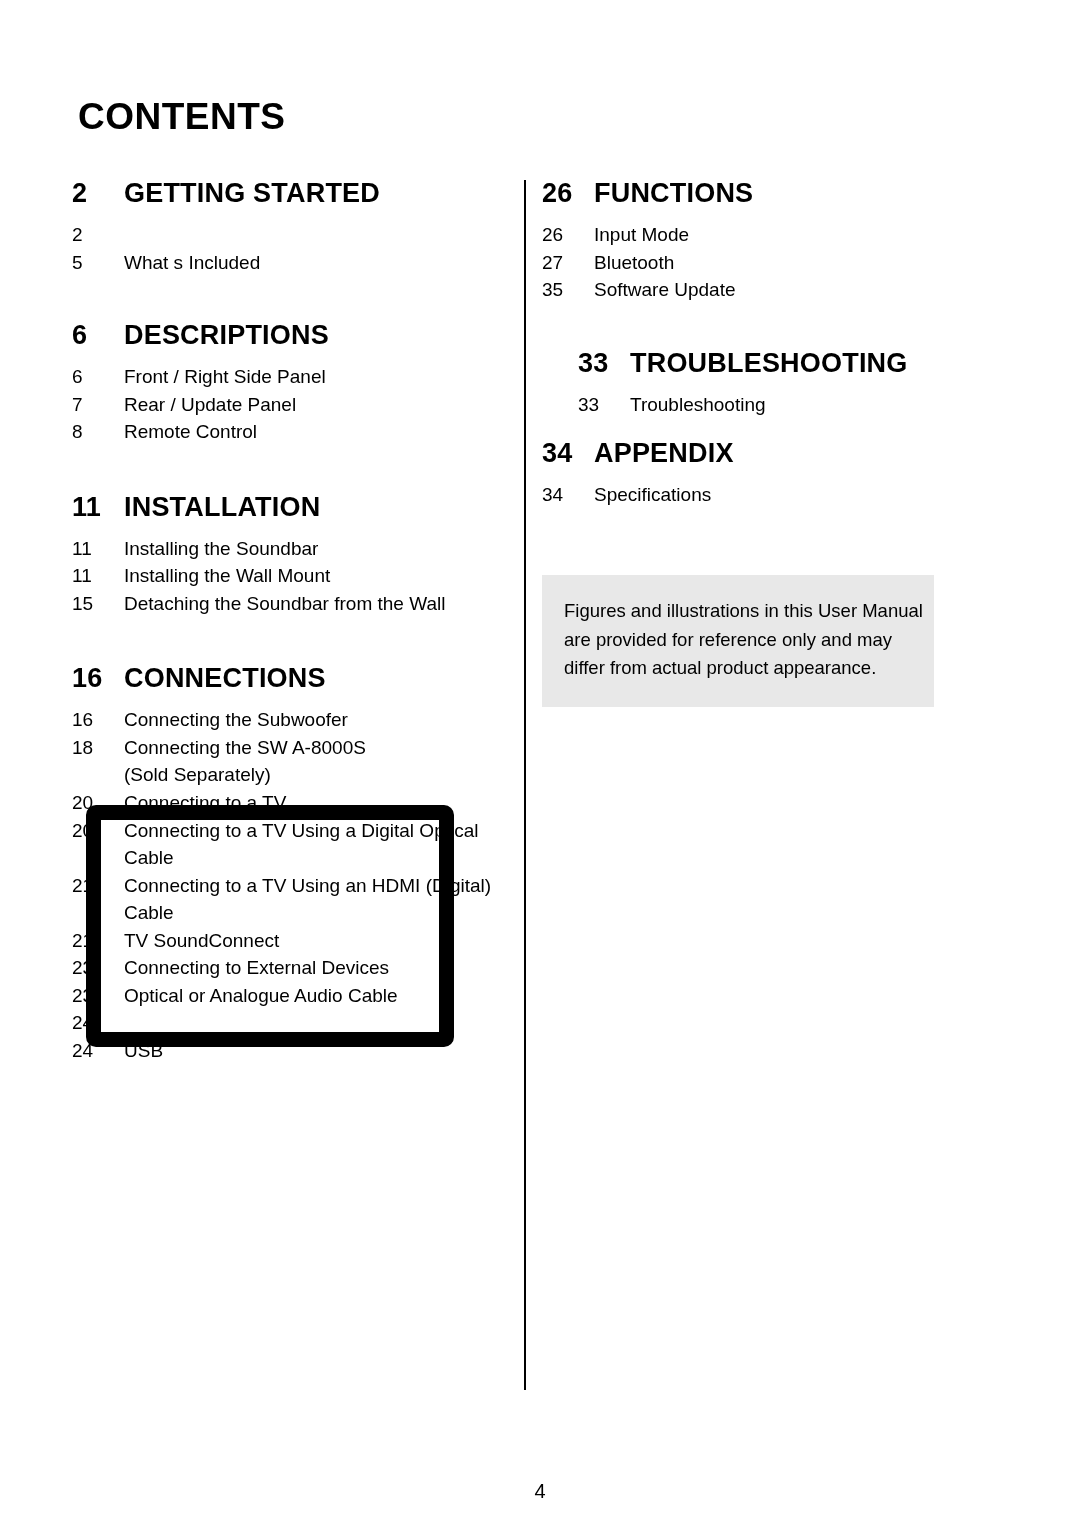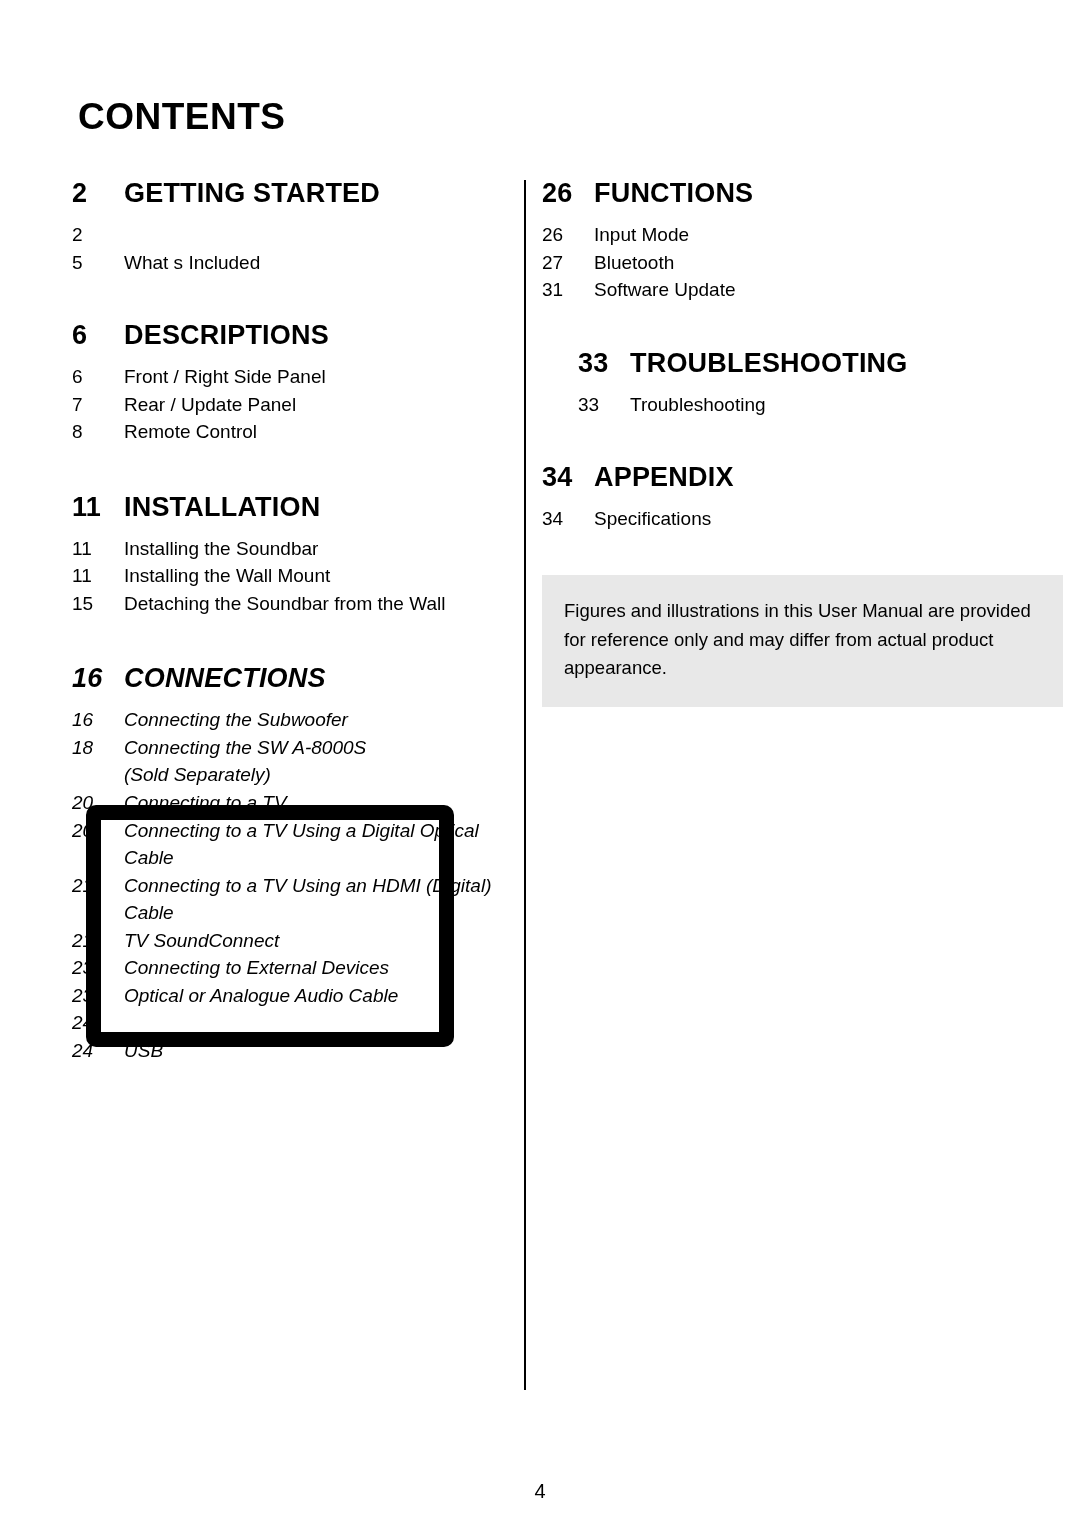--- a/index.html
+++ b/index.html
@@ -86,21 +86,21 @@
     flex: 1;
   }
   .entry .sub {
     display: block;
   }
 
   .note-box {
     position: absolute;
     left: 542px;
     top: 575px;
-    width: 521px;
+    width: 392px;
     background: #e8e8e8;
     padding: 22px 10px 24px 22px;
     font-size: 18.5px;
     line-height: 1.55;
   }
 
   .page-number {
     position: absolute;
     left: 0;
     top: 1480px;
@@ -181,21 +181,21 @@
             <div class="entry">
               <span class="num">11</span>
               <span class="label">Installing the Wall Mount</span>
             </div>
             <div class="entry">
               <span class="num">15</span>
               <span class="label">Detaching the Soundbar from the Wall</span>
             </div>
           </div>
         </div>
-        <div class="section" style="margin-top: 46px; font-style: italic;">
+        <div class="section" style="margin-top: 46px;">
           <div class="sec-head">
             <span class="num">16</span>
             <span class="title">CONNECTIONS</span>
           </div>
           <div class="entries" style="margin-top: 12px;">
             <div class="entry">
               <span class="num">16</span>
               <span class="label">Connecting the Subwoofer</span>
             </div>
             <div class="entry">
@@ -245,38 +245,38 @@
           <div class="entries" style="margin-top: 12px;">
             <div class="entry">
               <span class="num">26</span>
               <span class="label">Input Mode</span>
             </div>
             <div class="entry">
               <span class="num">27</span>
               <span class="label">Bluetooth</span>
             </div>
             <div class="entry">
-              <span class="num">31</span>
+              <span class="num">35</span>
               <span class="label">Software Update</span>
             </div>
           </div>
         </div>
         <div class="section" style="margin-top: 44px; margin-left: 36px;">
           <div class="sec-head">
             <span class="num">33</span>
             <span class="title">TROUBLESHOOTING</span>
           </div>
           <div class="entries" style="margin-top: 12px;">
             <div class="entry">
               <span class="num">33</span>
               <span class="label">Troubleshooting</span>
             </div>
           </div>
         </div>
-        <div class="section" style="margin-top: 44px;">
+        <div class="section" style="margin-top: 20px;">
           <div class="sec-head">
             <span class="num">34</span>
             <span class="title">APPENDIX</span>
           </div>
           <div class="entries" style="margin-top: 12px;">
             <div class="entry">
               <span class="num">34</span>
               <span class="label">Specifications</span>
             </div>
           </div>

